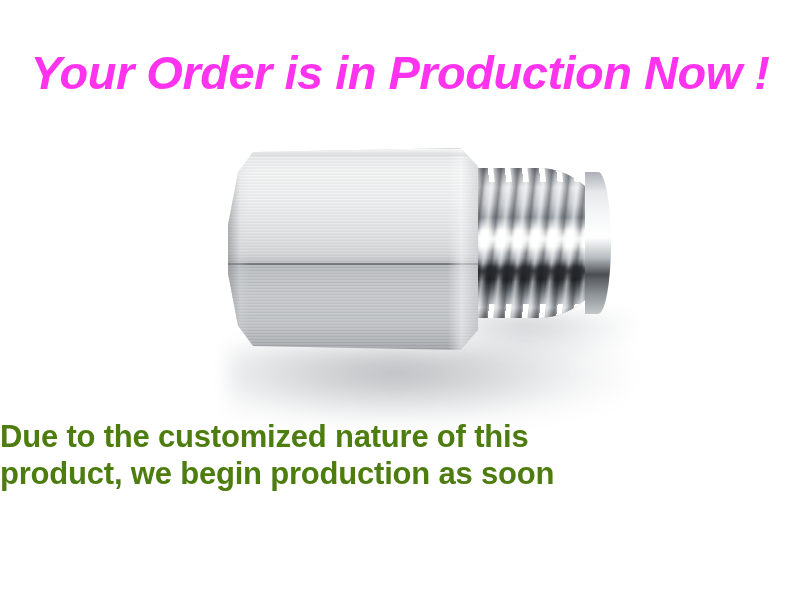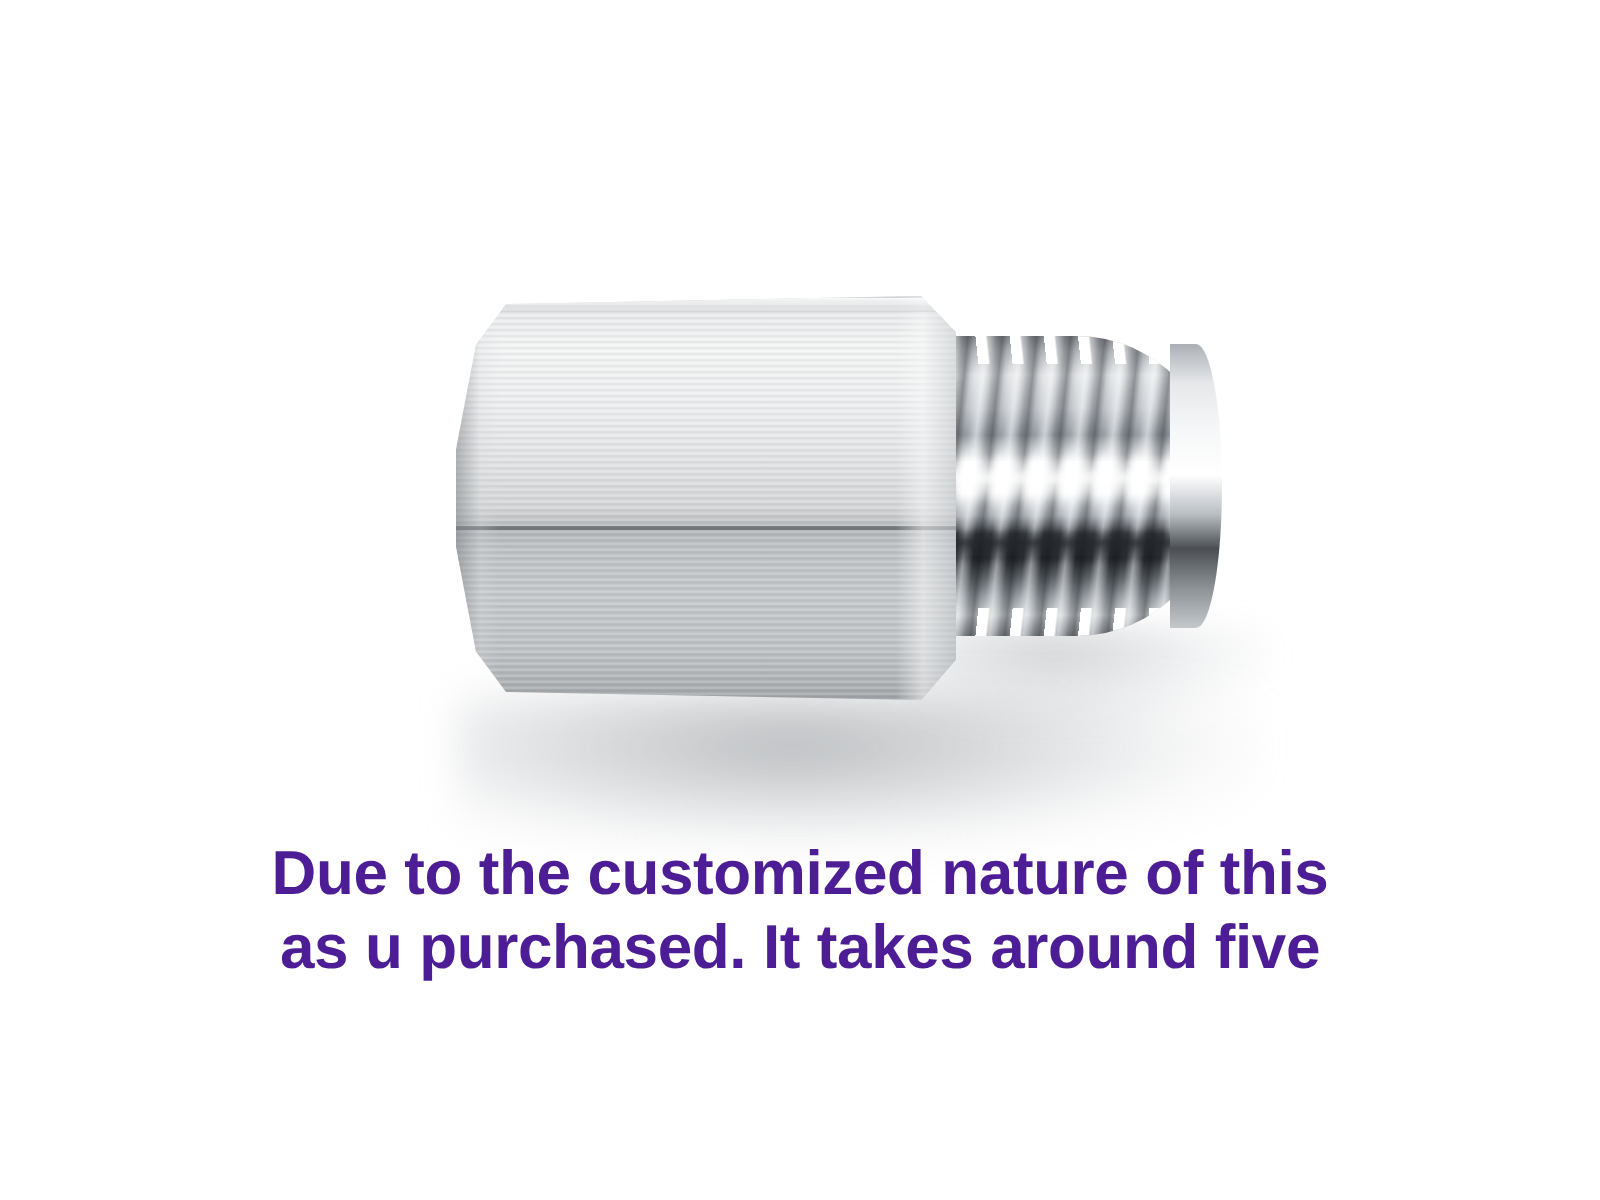--- a/index.html
+++ b/index.html
@@ -291,35 +291,35 @@
       rgba(255,255,255,0.9),
       rgba(180,184,188,0.3));
   }
 
   
   #body-copy {
     position: absolute;
     left: 0;
     top: 418px;
     width: 800px;
-    text-align: center;
-    color: #4c1d95;
+    color: #4d7c0f;
     font-family: "Liberation Sans", sans-serif;
     font-weight: bold;
     font-size: 31px;
     line-height: 37px;
     letter-spacing: -0.2px;
   }
   #body-copy .line { display: block; white-space: nowrap; }
 </style>
 </head>
 <body>
 
 <div id="page">
 
+  <div id="headline">Your Order is in Production Now !</div>
 
   <div id="product-photo">
 
     <div class="contact-shadow"></div>
     <div class="shadow-thread"></div>
 
     <div class="shank">
       <div class="shank-body">
         <div class="threads"></div>
         <div class="threads-hi"></div>
@@ -339,16 +339,16 @@
       <div class="hex-split"></div>
       <div class="hex-left-chamfer"></div>
       <div class="hex-right-face"></div>
       <div class="hex-top-edge"></div>
     </div>
 
   </div>
 
   <div id="body-copy">
     <span class="line">Due to the customized nature of this</span>
-    <span class="line">as u purchased. It takes around five</span>
+    <span class="line">product, we begin production as soon</span>
   </div>
 
 </div>
 
 </body></html>

